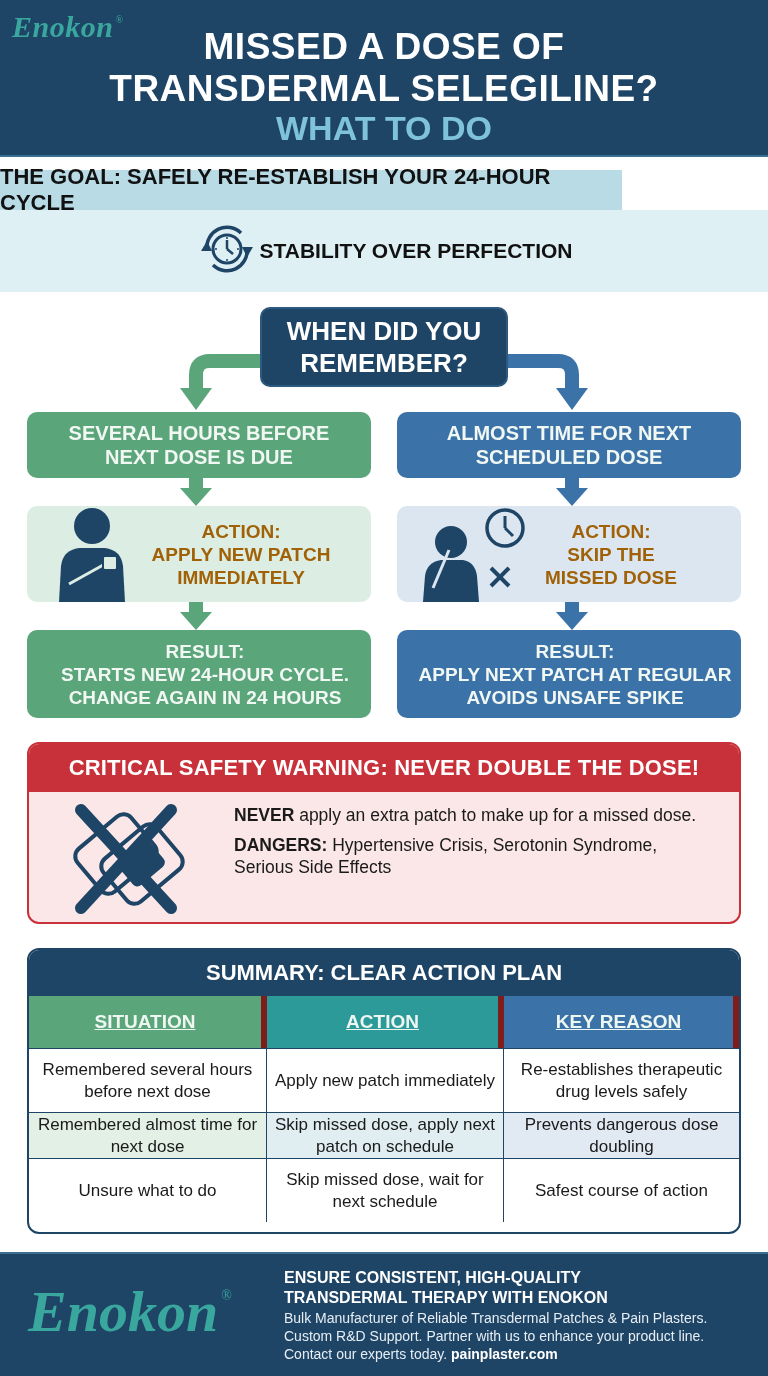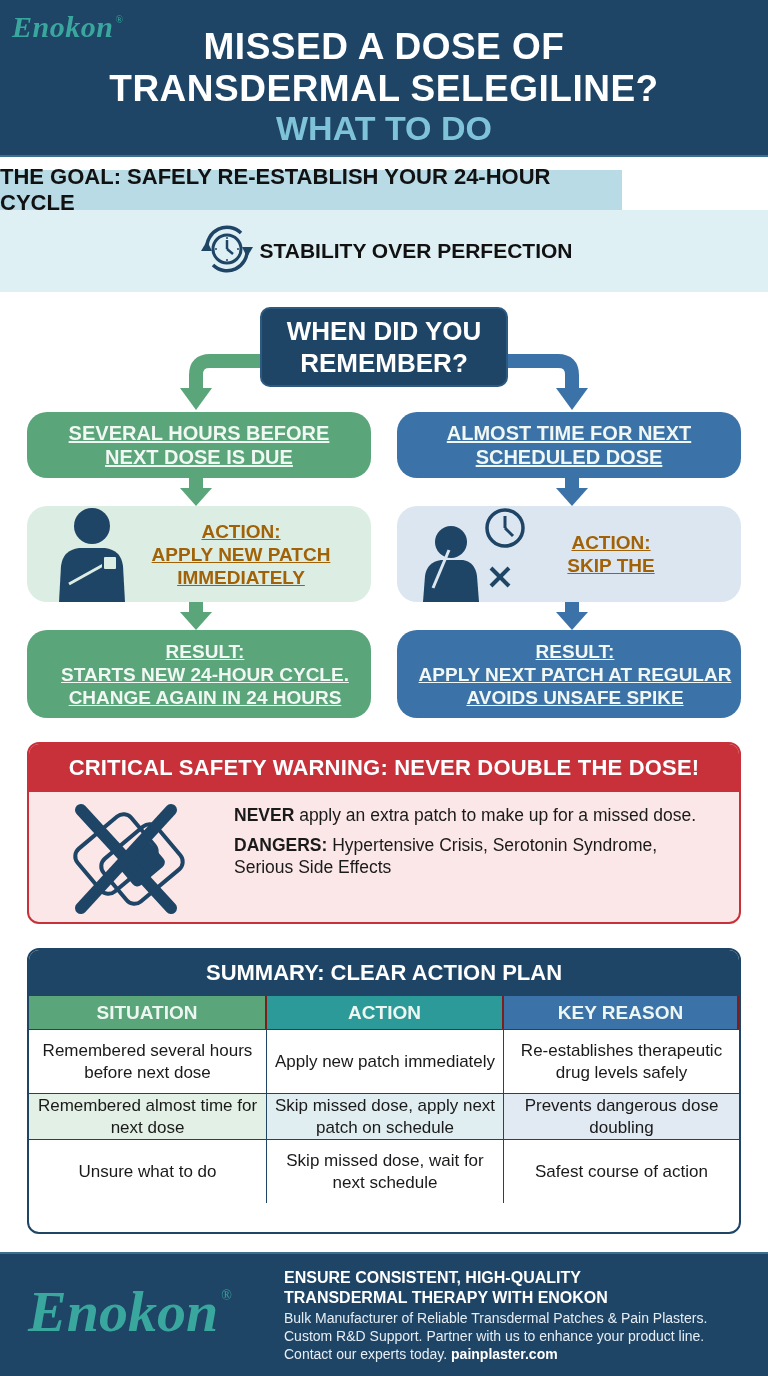--- a/index.html
+++ b/index.html
@@ -17,21 +17,21 @@
 
   
   .goal-bar { left: 0; top: 170px; width: 622px; height: 40px; background: #b8dbe6; display: flex; align-items: center; justify-content: center; font-weight: bold; font-size: 22px; color: #111; }
   .goal-body { left: 0; top: 210px; width: 768px; height: 82px; background: #dff0f5; display: flex; align-items: center; justify-content: center; gap: 0; }
   .goal-body .stab { font-weight: bold; font-size: 21px; color: #111; }
 
   
   .question { left: 260px; top: 307px; width: 248px; height: 80px; background: #1e4466; border-radius: 10px; color: #fff; font-weight: bold; font-size: 26px; line-height: 32px; text-align: center; display: flex; align-items: center; justify-content: center; border: 2px solid #2d5a80; }
 
   
-  .box { border-radius: 20px; display: flex; align-items: center; justify-content: center; text-align: center; font-weight: bold; text-decoration: underline; }
+  .box { border-radius: 10px; display: flex; align-items: center; justify-content: center; text-align: center; font-weight: bold; }
   .cond { top: 412px; width: 344px; height: 66px; color: #f1f7f3; font-size: 20px; line-height: 24px; }
   .cond.green { left: 27px; background: #5aa57a; }
   .cond.blue  { left: 397px; background: #3b73a8; }
 
   .act { top: 506px; width: 344px; height: 96px; color: #a16207; font-size: 19px; line-height: 23px; justify-content: flex-end; padding-right: 30px; }
   .act.green { left: 27px; background: #dcede3; }
   .act.blue  { left: 397px; background: #dbe6f0; }
   .act .txt { width: 200px; text-align: center; }
 
   .res { top: 630px; width: 344px; height: 88px; color: #f1f7f3; font-size: 19px; line-height: 23px; padding-left: 12px; }
@@ -42,21 +42,21 @@
   .warn { left: 27px; top: 742px; width: 714px; height: 182px; border: 2px solid #c8313a; border-radius: 12px; background: #fbe7e7; overflow: hidden; }
   .warn-head { height: 48px; background: #c8313a; color: #fff; font-weight: bold; font-size: 22px; display: flex; align-items: center; justify-content: center; letter-spacing: 0.2px; }
   .warn-text { left: 205px; top: 60px; width: 480px; font-size: 17.5px; line-height: 22px; color: #1a1a1a; }
   .warn-text p { margin-bottom: 8px; }
   .warn-text b { font-weight: bold; }
 
   
   .summary { left: 27px; top: 948px; width: 714px; height: 286px; border: 2px solid #1e4466; border-radius: 12px; overflow: hidden; background: #fff; }
   .sum-head { height: 46px; background: #1e4466; color: #fff; font-weight: bold; font-size: 22px; display: flex; align-items: center; justify-content: center; }
   .grid { display: grid; grid-template-columns: 238px 237px 235px; }
-  .th { height: 33px; display: flex; align-items: center; justify-content: center; color: #eef6f2; font-weight: bold; font-size: 19px; border-right: 2px solid #7f1d1d; }
+  .th { height: 52px; display: flex; align-items: center; justify-content: center; color: #eef6f2; font-weight: bold; font-size: 19px; border-right: 6px solid #7f1d1d; text-decoration: underline; }
   .th:last-child { border-right: none; }
   .th.c1 { background: #5aa57a; }
   .th.c2 { background: #2b9a98; }
   .th.c3 { background: #3b73a8; text-align: right; }
   .td { display: flex; align-items: center; justify-content: center; text-align: center; font-size: 17px; line-height: 22px; color: #1a1a1a; border-right: 1px solid #1e4466; border-top: 1px solid #1e4466; padding: 0 6px; }
   .td.last { border-right: none; }
   .row1 { height: 64px; }
   .row2 { height: 46px; }
   .row3 { height: 64px; }
   .row2.c1 { background: #e3f0e6; }
@@ -174,20 +174,21 @@
       <circle cx="92" cy="22" r="18" fill="none" stroke="#1e4466" stroke-width="3.5"></circle>
       <line x1="92" y1="22" x2="92" y2="10" stroke="#1e4466" stroke-width="3"></line>
       <line x1="92" y1="22" x2="100" y2="30" stroke="#1e4466" stroke-width="3"></line>
       <line x1="78" y1="62" x2="96" y2="80" stroke="#1e4466" stroke-width="4"></line>
       <line x1="96" y1="62" x2="78" y2="80" stroke="#1e4466" stroke-width="4"></line>
     </svg>
   </span>
   <div class="txt">
       <div>ACTION:</div>
       <div>SKIP THE</div>
+      <div>MISSED DOSE</div>
     </div>
 </div>
 <div class="abs box res blue">
   <div>
       <div>RESULT:</div>
       <div>APPLY NEXT PATCH AT REGULAR</div>
       <div>AVOIDS UNSAFE SPIKE</div>
     </div>
 </div>
 

